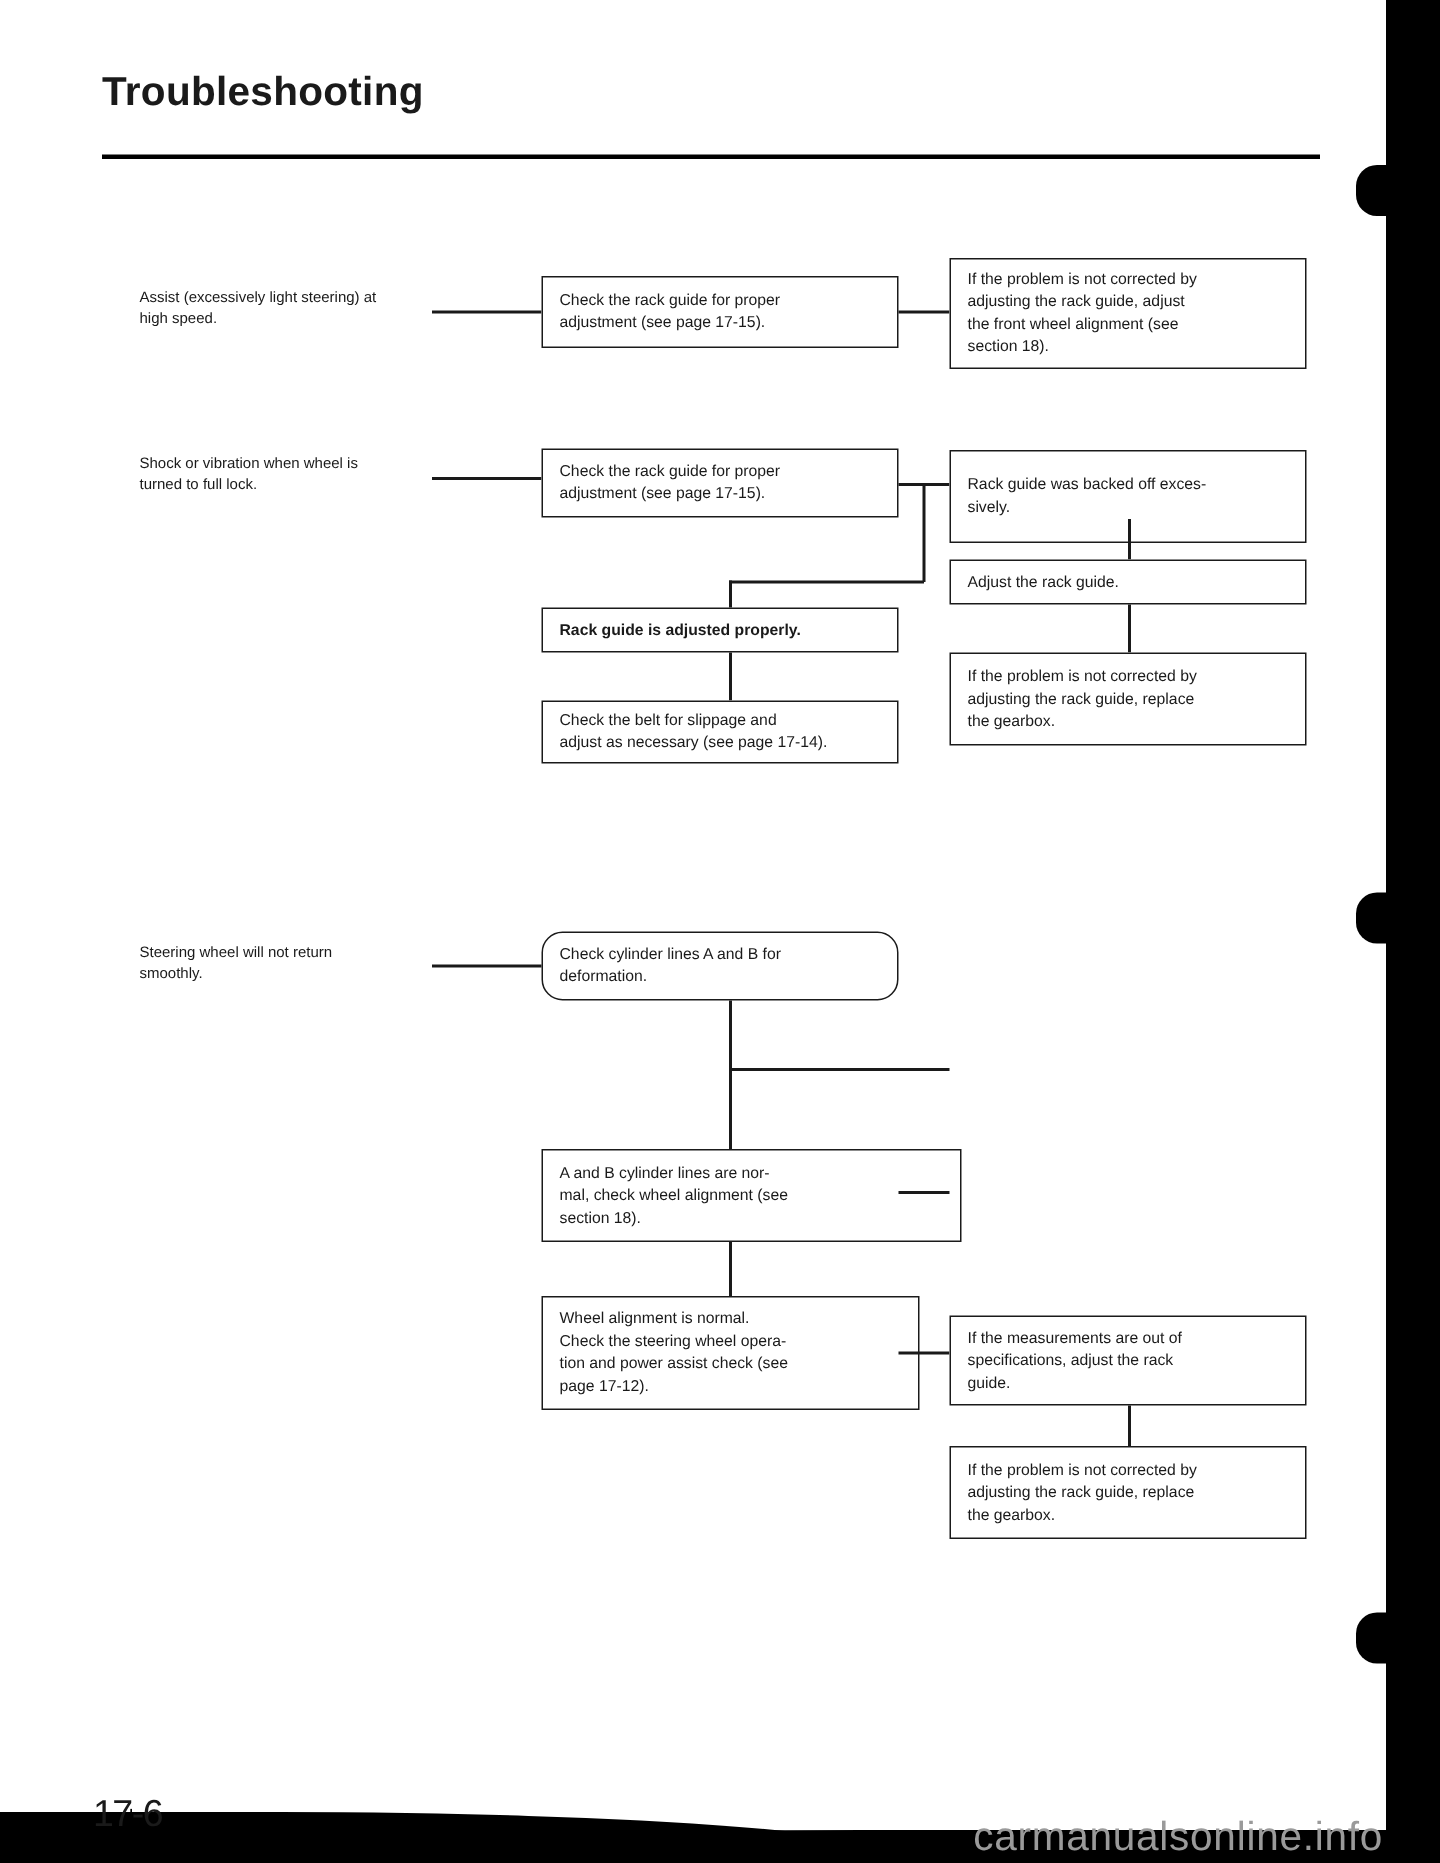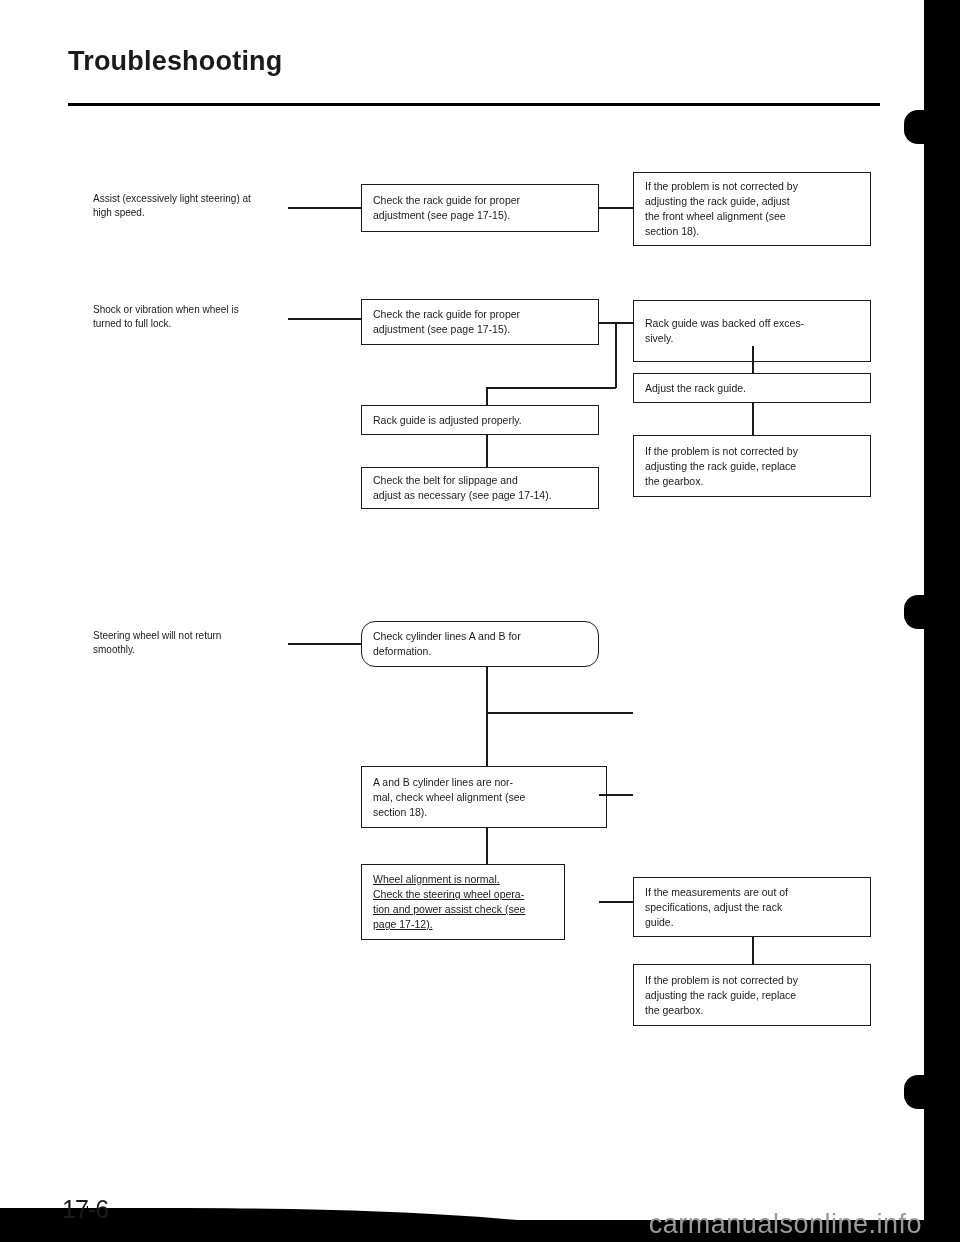--- a/index.html
+++ b/index.html
@@ -206,21 +206,21 @@
   <div class="fbox" style="left:633px; top:373px; width:238px; height:30px;">
     <span>Adjust the rack guide.</span>
   </div>
   <div class="vline" style="left:752px; top:403px; height:32px;"></div>
   <div class="fbox" style="left:633px; top:435px; width:238px; height:62px;">
     <span>If the problem is not corrected by
 adjusting the rack guide, replace
 the gearbox.</span>
   </div>
 
-  <div class="fbox" style="left:361px; top:405px; width:238px; height:30px;">
+  <div class="fbox" style="left:361px; top:405px; width:238px; height:30px;font-weight:bold;">
     <span>Rack guide is adjusted properly.</span>
   </div>
   <div class="vline" style="left:486px; top:435px; height:32px;"></div>
   <div class="fbox" style="left:361px; top:467px; width:238px; height:42px;">
     <span>Check the belt for slippage and
 adjust as necessary (see page 17-14).</span>
   </div>
 
   <div class="symptom" style="left:93px; top:629px; width:250px;">Steering wheel will not return
 smoothly.</div>
@@ -229,31 +229,31 @@
 
   <div class="fbox" style="left:361px; top:621px; width:238px; height:46px;border-radius:14px;">
     <span>Check cylinder lines A and B for
 deformation.</span>
   </div>
 
   <div class="vline" style="left:486px; top:667px; height:99px;"></div>
   <div class="hline" style="left:486px; top:712px; width:147px;"></div>
 
 
-  <div class="fbox" style="left:361px; top:766px; width:246px; height:62px;">
+  <div class="fbox" style="left:361px; top:766px; width:280px; height:62px;">
     <span>A and B cylinder lines are nor-
 mal, check wheel alignment (see
 section 18).</span>
   </div>
 
   <div class="hline" style="left:599px; top:794px; width:34px;"></div>
 
   <div class="vline" style="left:486px; top:828px; height:36px;"></div>
 
-  <div class="fbox" style="left:361px; top:864px; width:204px; height:76px;text-decoration:underline;">
+  <div class="fbox" style="left:361px; top:864px; width:252px; height:76px;">
     <span>Wheel alignment is normal.
 Check the steering wheel opera-
 tion and power assist check (see
 page 17-12).</span>
   </div>
 
   <div class="hline" style="left:599px; top:901px; width:34px;"></div>
   <div class="fbox" style="left:633px; top:877px; width:238px; height:60px;">
     <span>If the measurements are out of
 specifications, adjust the rack

